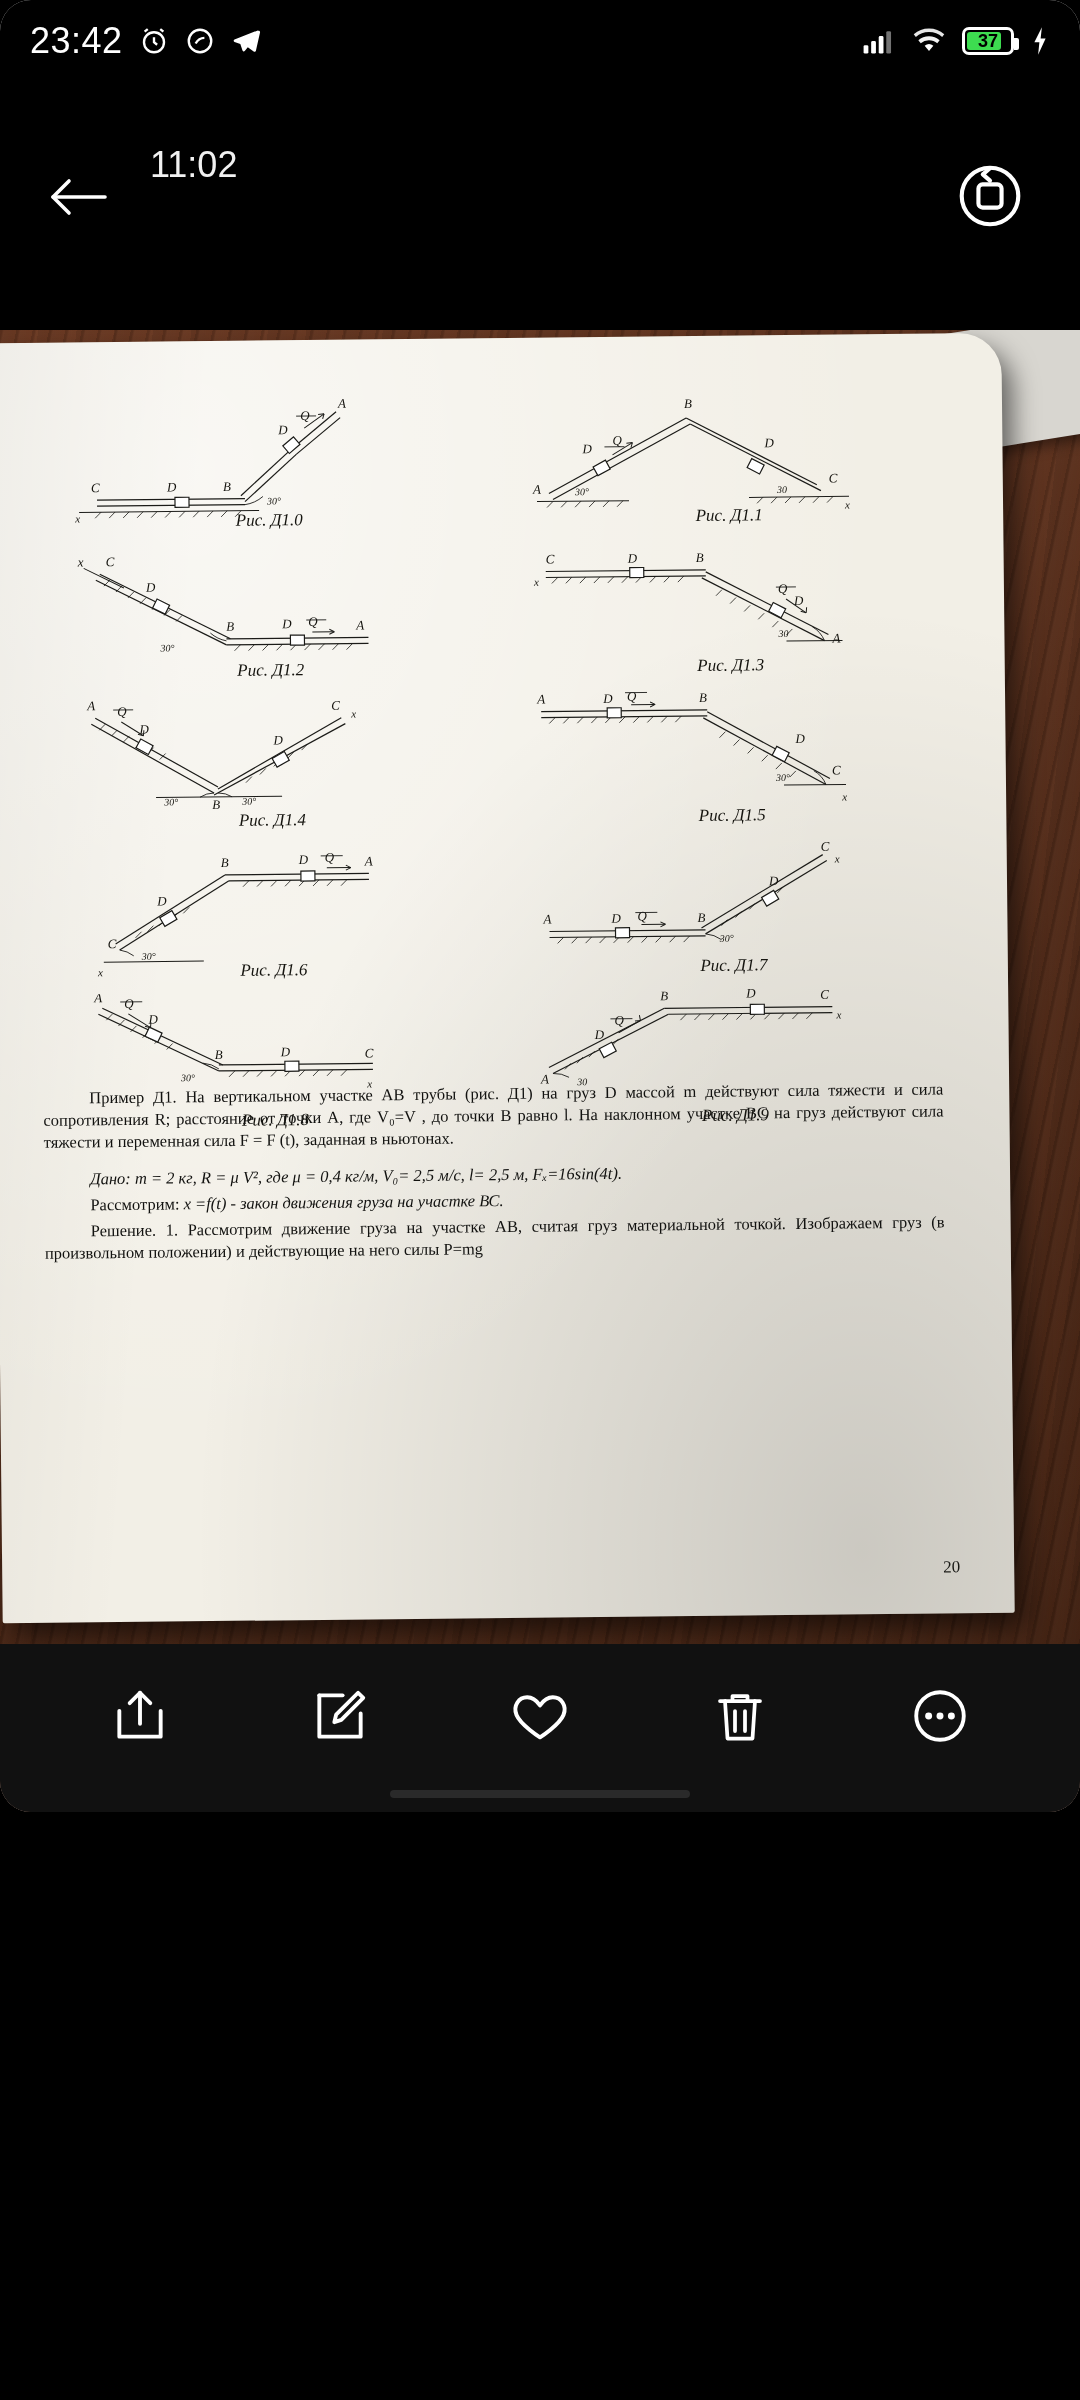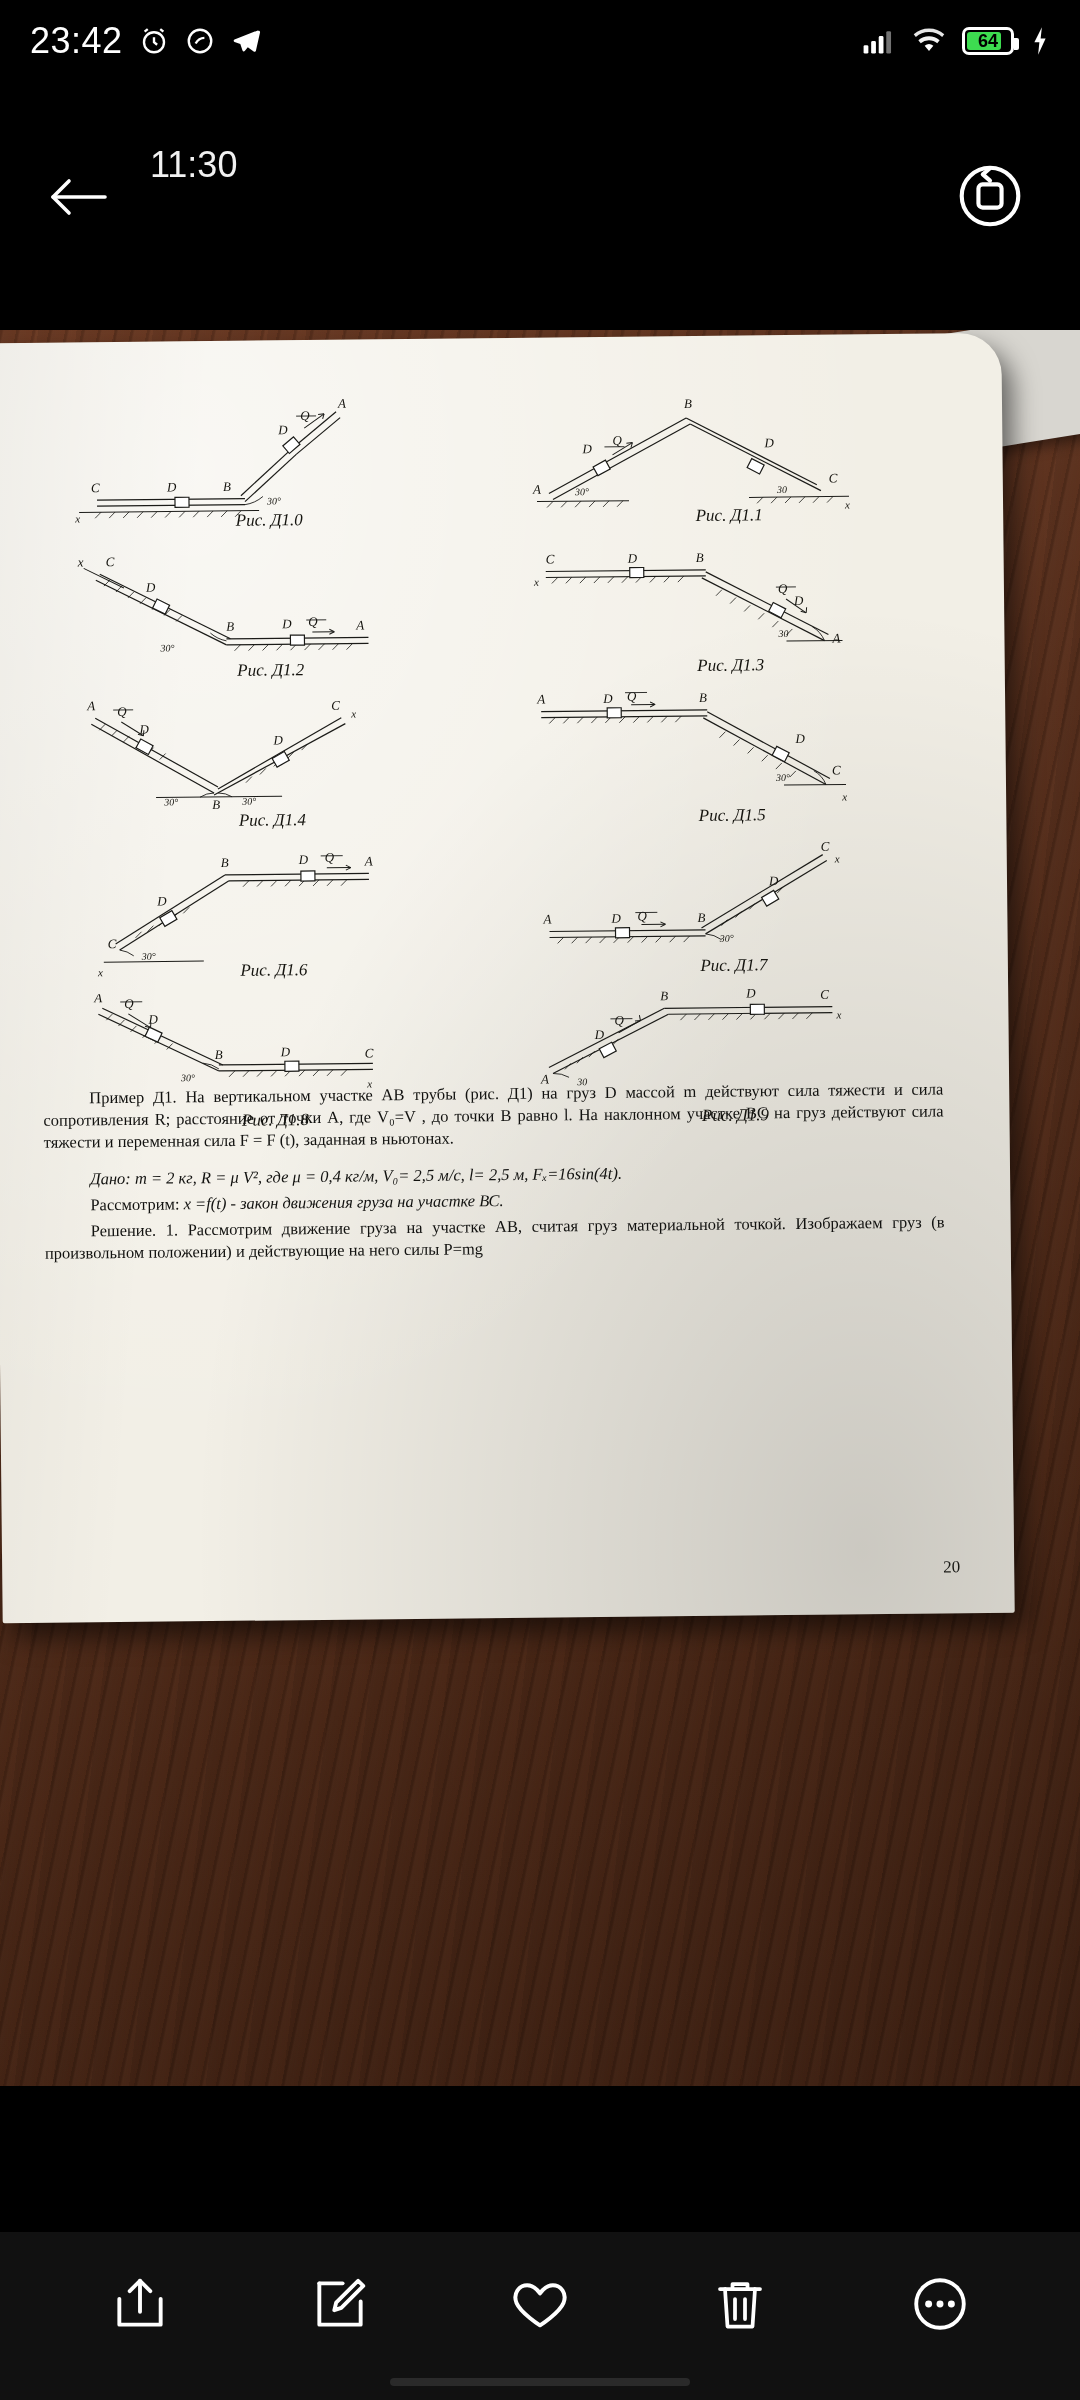--- a/index.html
+++ b/index.html
@@ -5,23 +5,24 @@
   * { box-sizing: border-box; }
   html, body {
     margin: 0; padding: 0;
     width: 1080px; height: 2400px;
     background: #000;
     font-family: "Liberation Sans", sans-serif;
     overflow: hidden;
   }
   #screen {
     position: relative;
-    width: 1080px; height: 2400px;
+    width: 1080px; height: 1812px;
     background: #e5e5e5;
     overflow: hidden;
+    border-radius: 31px;
   }
 
   
   .statusbar {
     position: absolute; top: 0; left: 0;
     width: 1080px; height: 82px;
     background: #000;
     display: flex; align-items: center;
     padding: 0 30px;
     color: #fff;
@@ -228,39 +229,39 @@
       </span>
       <span class="sb-icon">
         <svg width="34" height="28" viewBox="0 0 24 20" fill="#fff">
           <path d="M12 17.2l3.1-3.8a4.8 4.8 0 0 0-6.2 0L12 17.2z"></path>
           <path d="M12 9.4c2.2 0 4.3.8 5.9 2.2l1.7-2.1A11.5 11.5 0 0 0 12 6.6c-2.9 0-5.6 1-7.6 2.9l1.7 2.1A8.7 8.7 0 0 1 12 9.4z" opacity="0.95"></path>
           <path d="M12 3.6c3.6 0 6.9 1.3 9.4 3.5l1.5-1.9A16.2 16.2 0 0 0 12 1 16.2 16.2 0 0 0 1.1 5.2l1.5 1.9A14.2 14.2 0 0 1 12 3.6z" opacity="0.9"></path>
         </svg>
       </span>
       <span class="battery">
         <span class="fill"></span>
-        <span class="pct">64</span>
+        <span class="pct">37</span>
       </span>
       <span class="sb-icon">
         <svg width="20" height="30" viewBox="0 0 12 24" fill="#fff">
             <path d="M7.5 1 1.5 13h4l-1 10 6-13h-4z"></path>
           </svg>
       </span>
     </div>
   </div>
 
   <div class="appbar">
     <div class="back-btn">
       <svg width="60" height="46" viewBox="0 0 30 22" fill="none" stroke="#fff" stroke-width="1.8" stroke-linecap="round" stroke-linejoin="round">
         <path d="M28 11H2"></path>
           <path d="M10 3 2 11l8 8"></path>
       </svg>
     </div>
     <div class="titles">
-      <div class="title-time">11:30</div>
+      <div class="title-time">11:02</div>
     </div>
     <div class="rotate-btn">
       <svg width="72" height="72" viewBox="0 0 28 28" fill="none" stroke="#fff" stroke-width="1.6">
         <circle cx="14" cy="14" r="11"></circle>
         <rect x="9.5" y="9.5" width="9" height="9" rx="1.6"></rect>
         <path d="M14 3.2 11.2 5.6 14 8" stroke-linecap="round" stroke-linejoin="round"></path>
       </svg>
     </div>
   </div>
 

